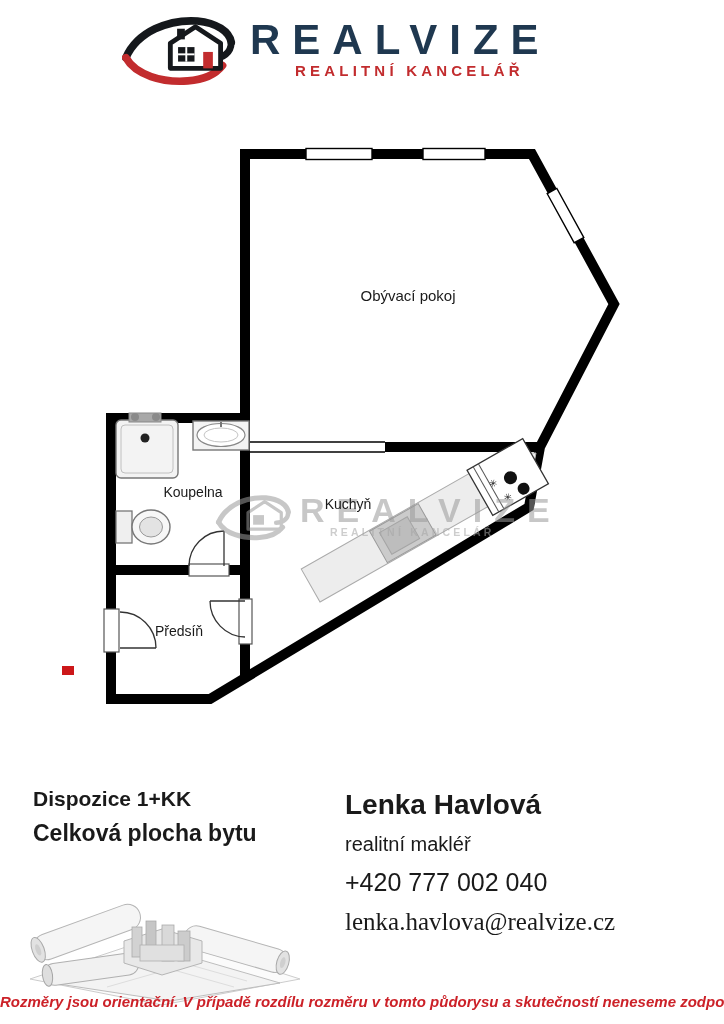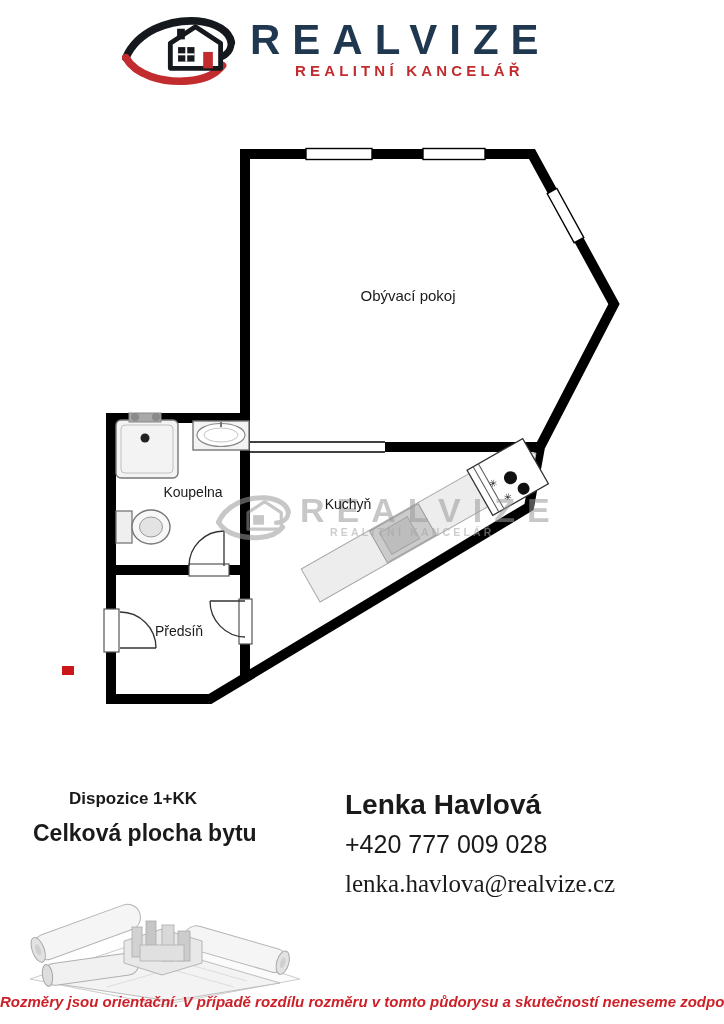--- a/index.html
+++ b/index.html
@@ -18,21 +18,21 @@
     left:295px;top:62px;
     font-size:15px;font-weight:bold;letter-spacing:4.2px;
     color:#c22c2e;white-space:nowrap;
   }
   
   #plan{left:0;top:0;}
   .room-label{font-size:15px;fill:#1a1a1a;}
   .room-label-sm{font-size:14px;fill:#1a1a1a;}
   
   .left-col{left:33px;top:782px;color:#1a1a1a;}
-  .left-col .l1{font-size:17px;font-weight:bold;line-height:34px;margin-left:36px;}
+  .left-col .l1{font-size:21px;font-weight:bold;line-height:34px;}
   .left-col .l2{font-size:23px;font-weight:bold;line-height:34px;}
   .agent{left:345px;top:785px;color:#1a1a1a;}
   .agent .name{font-size:28px;font-weight:bold;line-height:40px;}
   .agent .role{font-size:20px;line-height:38px;}
   .agent .phone{font-size:25px;line-height:39px;}
   .agent .email{font-size:25px;line-height:39px;font-family:Liberation Serif, serif;}
   .red-dash{left:62px;top:666px;width:12px;height:9px;background:#cc1719;}
   .disclaimer{
     left:0;top:993px;width:724px;text-align:center;
     font-size:15px;font-weight:bold;font-style:italic;color:#cc2128;
@@ -186,17 +186,18 @@
     <rect x="120" y="44" width="10" height="30" fill="#d2d2d2" stroke="#aaa" stroke-width="0.8"></rect>
     <rect x="134" y="38" width="10" height="38" fill="#c6c6c6" stroke="#aaa" stroke-width="0.8"></rect>
     <rect x="150" y="42" width="12" height="36" fill="#d9d9d9" stroke="#aaa" stroke-width="0.8"></rect>
     <rect x="166" y="48" width="12" height="30" fill="#cccccc" stroke="#aaa" stroke-width="0.8"></rect>
     <rect x="128" y="62" width="44" height="16" fill="#e0e0e0" stroke="#b0b0b0" stroke-width="0.8"></rect>
   </g>
 </svg>
 
 <div class="abs agent">
   <div class="name">Lenka Havlová</div>
-  <div class="phone">+420 777 009 028</div>
+  <div class="role">realitní makléř</div>
+  <div class="phone">+420 777 002 040</div>
   <div class="email">lenka.havlova@realvize.cz</div>
 </div>
 
 <div class="abs disclaimer">Rozměry jsou orientační. V případě rozdílu rozměru v tomto půdorysu a skutečností neneseme zodpovědnost</div>
 
 </body></html>

